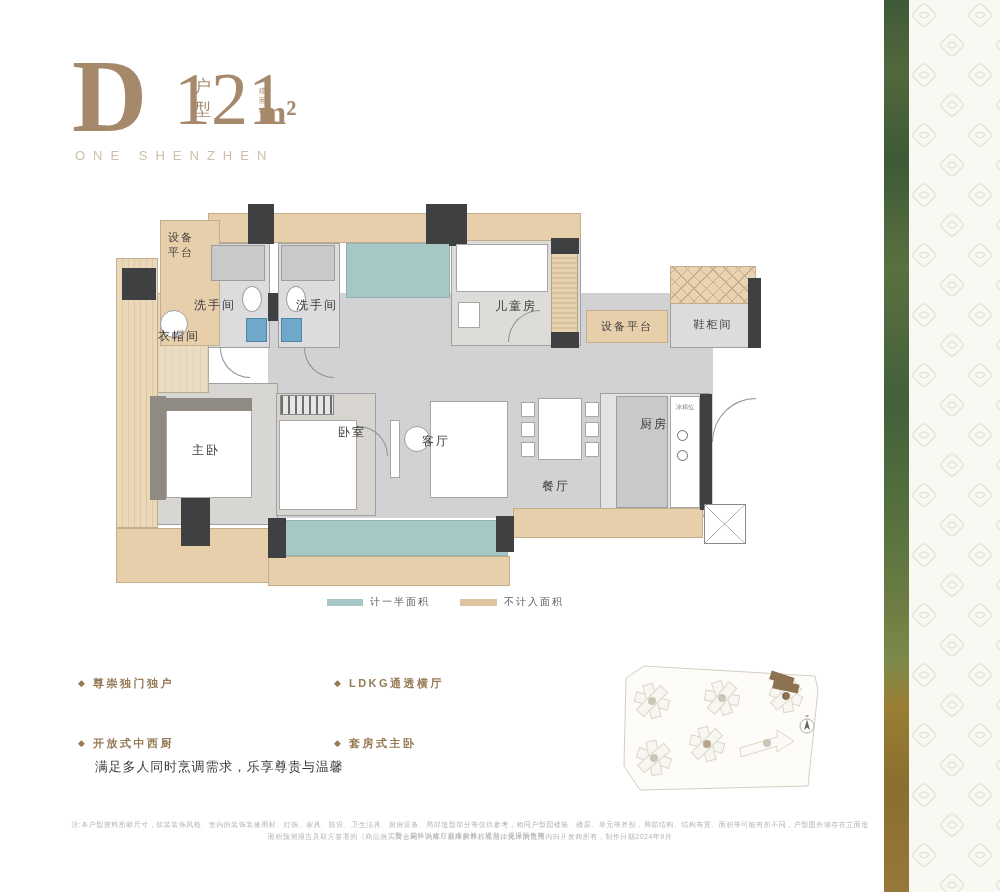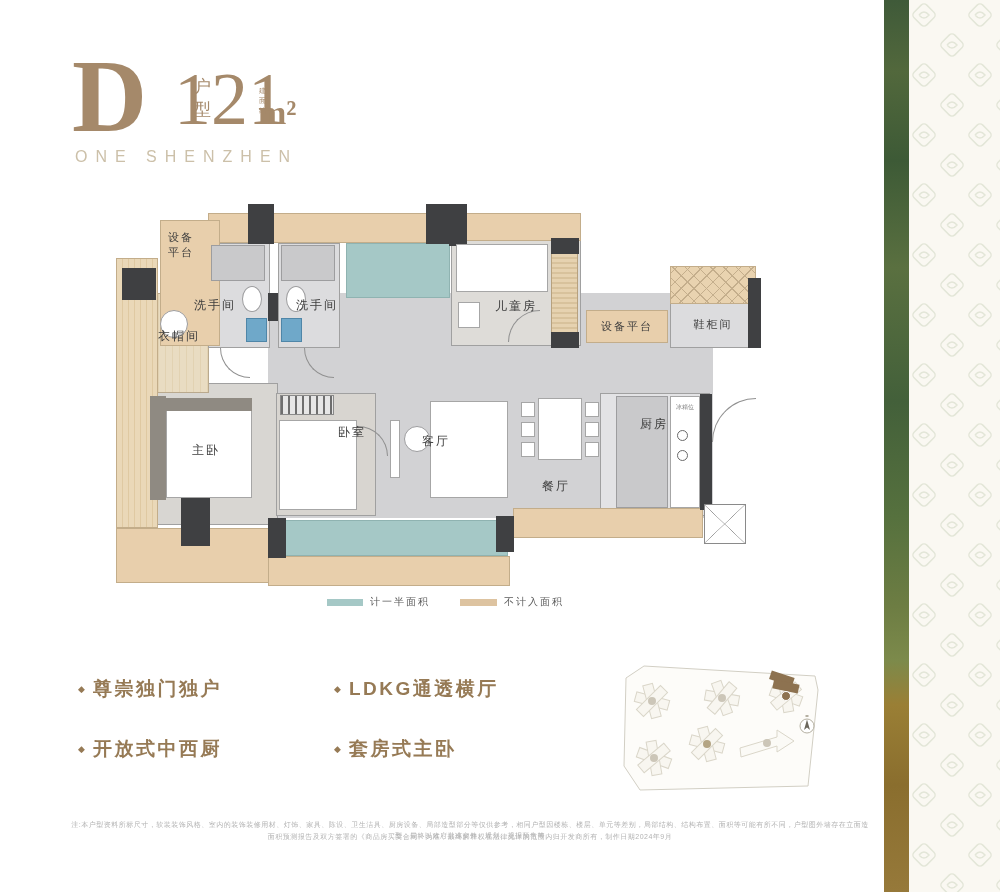--- a/index.html
+++ b/index.html
@@ -8,21 +8,21 @@
   .abs{position:absolute;}
   
   .big-d{font-family:"Liberation Serif","DejaVu Serif",serif;font-weight:bold;
          font-size:104px;line-height:1;color:#a5896a;}
   .unit-type{font-size:17px;line-height:1.35;color:#a5896a;letter-spacing:1px;width:20px;margin-left:44px;}
   .area-num{font-family:"Liberation Serif","DejaVu Serif",serif;font-weight:normal;
             font-size:74px;line-height:1;color:#a5896a;}
   .area-prefix{font-size:7px;color:#a5896a;letter-spacing:1px;}
   .area-unit{font-family:"Liberation Serif","DejaVu Serif",serif;font-weight:bold;
              font-size:34px;color:#a5896a;line-height:1;}
-  .brand{font-size:16px;letter-spacing:8px;color:#ccc0a9;}
+  .brand{font-size:13px;letter-spacing:8px;color:#ccc0a9;}
   
   #plan{left:108px;top:198px;width:668px;height:400px;position:absolute;}
   .floor-main{background:#d2d2d4;}
   .floor-light{background:#dcdcde;}
   .floor-room{background:#d8d6d2;}
   .tan{background:#e8cfac;border:1px solid #c3ad8a;box-sizing:border-box;}
   .teal{background:#a5c8c6;border:1px solid #8fb3b1;box-sizing:border-box;}
   .wood{background:repeating-linear-gradient(90deg,#ead8b8 0 5px,#dfc9a2 5px 6px);border:1px solid #c3ad8a;box-sizing:border-box;}
   .hatchx{background:
       repeating-linear-gradient(45deg,transparent 0 8px,#c4ae8c 8px 9px),
@@ -45,21 +45,21 @@
       linear-gradient(to bottom right,transparent 48.5%,#9a9a9a 49.5%,transparent 50.5%),#ffffff;
       border:1px solid #8a8a8a;box-sizing:border-box;}
   .wardrobe{background:repeating-linear-gradient(90deg,#6e6e6e 0 2px,#e6e6e6 2px 7px);border:1px solid #8a8a8a;box-sizing:border-box;}
   
   .legend-swatch{height:7px;}
   .legend-lbl{font-size:10px;color:#5c5c5c;letter-spacing:2px;}
   
   .feature{width:300px;}
   .feature .t-row{display:flex;align-items:center;gap:8px;}
   .f-diamond{color:#967a55;font-size:9px;line-height:1;}
-  .f-title{font-size:19px;color:#967a55;letter-spacing:2.5px;font-weight:bold;}
+  .f-title{font-size:11px;color:#967a55;letter-spacing:2.5px;font-weight:bold;}
   .f-desc{font-size:13px;color:#3a3a3a;letter-spacing:0.8px;margin:7px 0 0 17px;white-space:nowrap;}
   
   .disc{position:absolute;left:70px;width:800px;text-align:center;font-size:7px;
         color:#b3b3b3;letter-spacing:0.5px;line-height:1.6;}
 </style>
 </head>
 <body>
 
 <div class="abs" style="left:72px;top:44px;">
   <span class="big-d abs" style="left:0;top:0;">D</span>
@@ -169,20 +169,21 @@
   <div class="t-row">
       <span class="f-diamond">◆</span>
     <span class="f-title">尊崇独门独户</span>
     </div>
 </div>
 <div class="abs feature" style="left:78px;top:736px;">
   <div class="t-row">
       <span class="f-diamond">◆</span>
     <span class="f-title">开放式中西厨</span>
     </div>
+  <div class="f-desc">满足多人同时烹调需求，乐享尊贵与温馨</div>
 </div>
 <div class="abs feature" style="left:334px;top:676px;">
   <div class="t-row">
       <span class="f-diamond">◆</span>
     <span class="f-title">LDKG通透横厅</span>
     </div>
 </div>
 <div class="abs feature" style="left:334px;top:736px;">
   <div class="t-row">
       <span class="f-diamond">◆</span>

